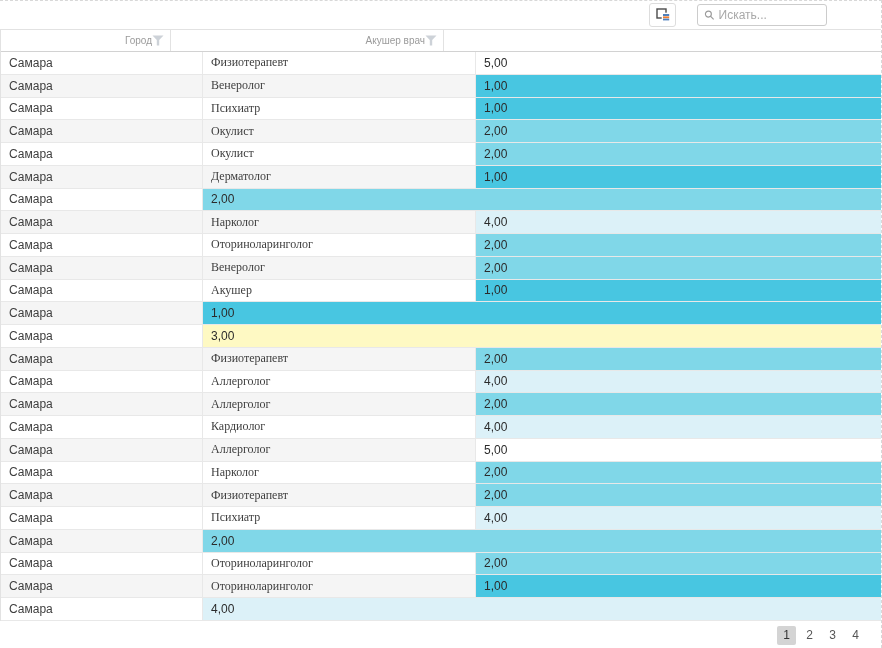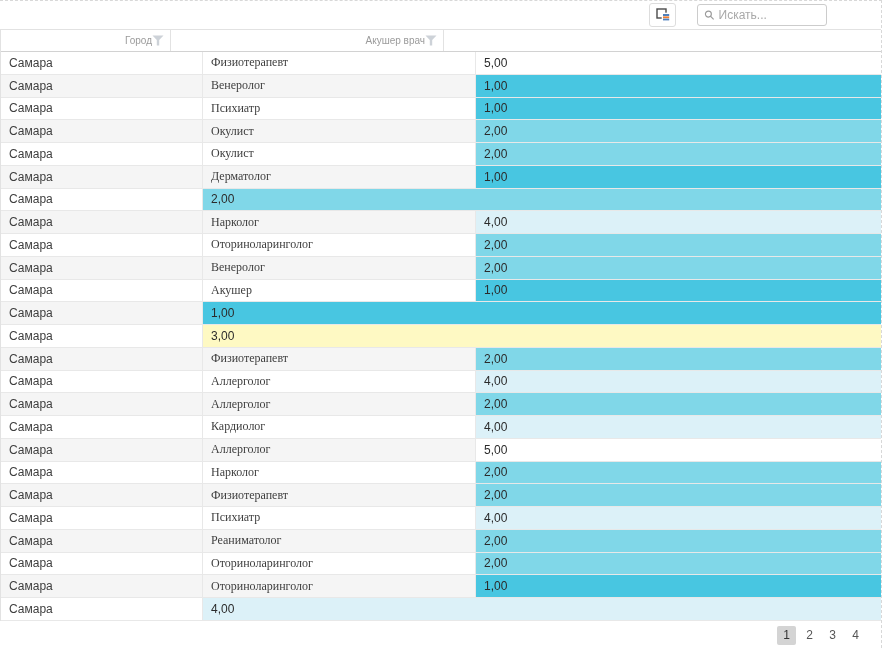--- a/index.html
+++ b/index.html
@@ -212,21 +212,20 @@
   </div>
 
   <div class="row">
     <div class="cell c1 striped">Самара</div>
     <div class="cell c2 striped">Психиатр</div>
     <div class="cell c3" style="background: rgb(220, 241, 248);">4,00</div>
   </div>
 
   <div class="row alt">
     <div class="cell c1 striped">Самара</div>
-    <div class="cell c2 striped">Реаниматолог</div>
     <div class="cell c3" style="background: rgb(128, 215, 232);">2,00</div>
   </div>
 
   <div class="row">
     <div class="cell c1 striped">Самара</div>
     <div class="cell c2 striped">Оториноларинголог</div>
     <div class="cell c3" style="background: rgb(128, 215, 232);">2,00</div>
   </div>
 
   <div class="row alt">

